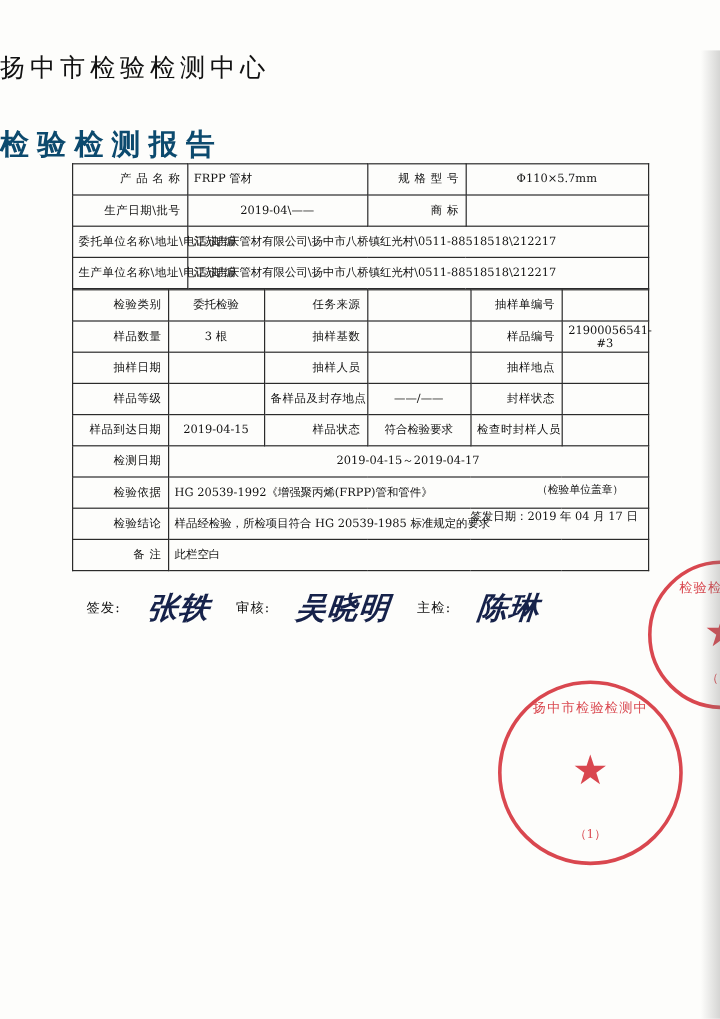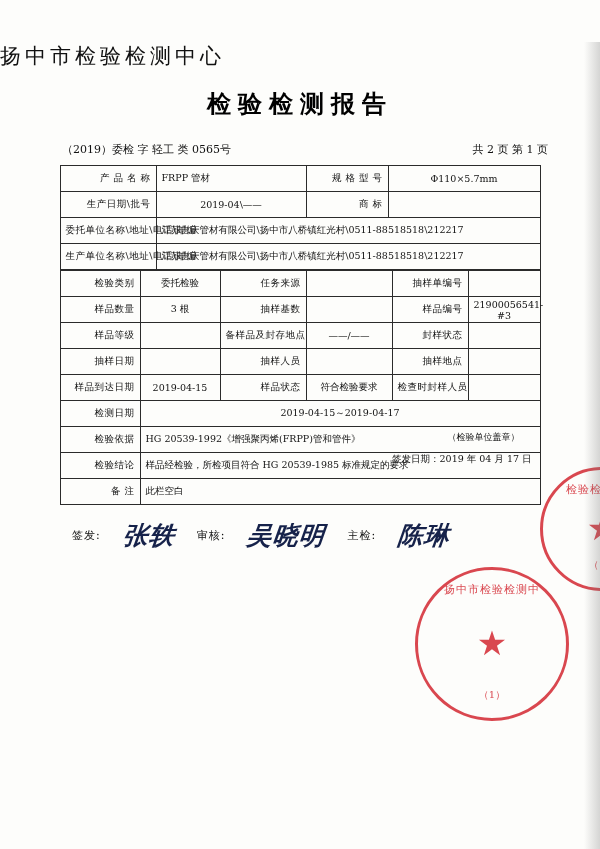--- a/index.html
+++ b/index.html
@@ -25,27 +25,27 @@
   .title-main {
     text-align: left;
     font-family: "DejaVu Serif", "Liberation Serif", serif;
     font-size: 21px;
     font-weight: normal;
     letter-spacing: 4px;
     margin-top: 42px;
     color: #111;
   }
   .title-sub {
-    text-align: center;
+    text-align: left;
     font-family: "DejaVu Serif", "Liberation Serif", serif;
     font-size: 24px;
     font-weight: bold;
     letter-spacing: 7px;
-    margin-top: 18px;
-    color: #000000;
+    margin-top: 34px;
+    color: #0c4a6e;
   }
   .meta-row {
     display: flex;
     justify-content: space-between;
     align-items: baseline;
     margin: 22px 52px 8px 62px;
     font-size: 11px;
     font-family: "DejaVu Serif", "Liberation Serif", serif;
     color: #111;
   }
@@ -184,24 +184,20 @@
   }
 </style>
 </head>
 <body>
 
 <div class="page">
 
   <div class="title-main">扬中市检验检测中心</div>
   <div class="title-sub">检验检测报告</div>
 
-  <div class="meta-row">
-    <span>（2019）委检 字 轻工 类 0565号</span>
-    <span>共 2 页 第 1 页</span>
-  </div>
 
   <table class="report">
     <colgroup>
       <col style="width:96px">
       <col style="width:150px">
       <col style="width:82px">
       <col style="width:152px">
     </colgroup>
     <tbody>
       <tr>
@@ -247,33 +243,33 @@
       </tr>
       <tr>
         <td class="lbl">样品数量</td>
         <td class="val">3 根</td>
         <td class="lbl">抽样基数</td>
         <td class="val"></td>
         <td class="lbl">样品编号</td>
         <td class="val">21900056541-#3</td>
       </tr>
       <tr>
+        <td class="lbl">抽样日期</td>
+        <td class="val"></td>
+        <td class="lbl">抽样人员</td>
+        <td class="val"></td>
+        <td class="lbl">抽样地点</td>
+        <td class="val"></td>
+      </tr>
+      <tr>
         <td class="lbl">样品等级</td>
         <td class="val"></td>
         <td class="lbl">备样品及封存地点</td>
         <td class="val">——/——</td>
         <td class="lbl">封样状态</td>
-        <td class="val"></td>
-      </tr>
-      <tr>
-        <td class="lbl">抽样日期</td>
-        <td class="val"></td>
-        <td class="lbl">抽样人员</td>
-        <td class="val"></td>
-        <td class="lbl">抽样地点</td>
         <td class="val"></td>
       </tr>
       <tr>
         <td class="lbl">样品到达日期</td>
         <td class="val">2019-04-15</td>
         <td class="lbl">样品状态</td>
         <td class="val">符合检验要求</td>
         <td class="lbl">检查时封样人员</td>
         <td class="val"></td>
       </tr>

